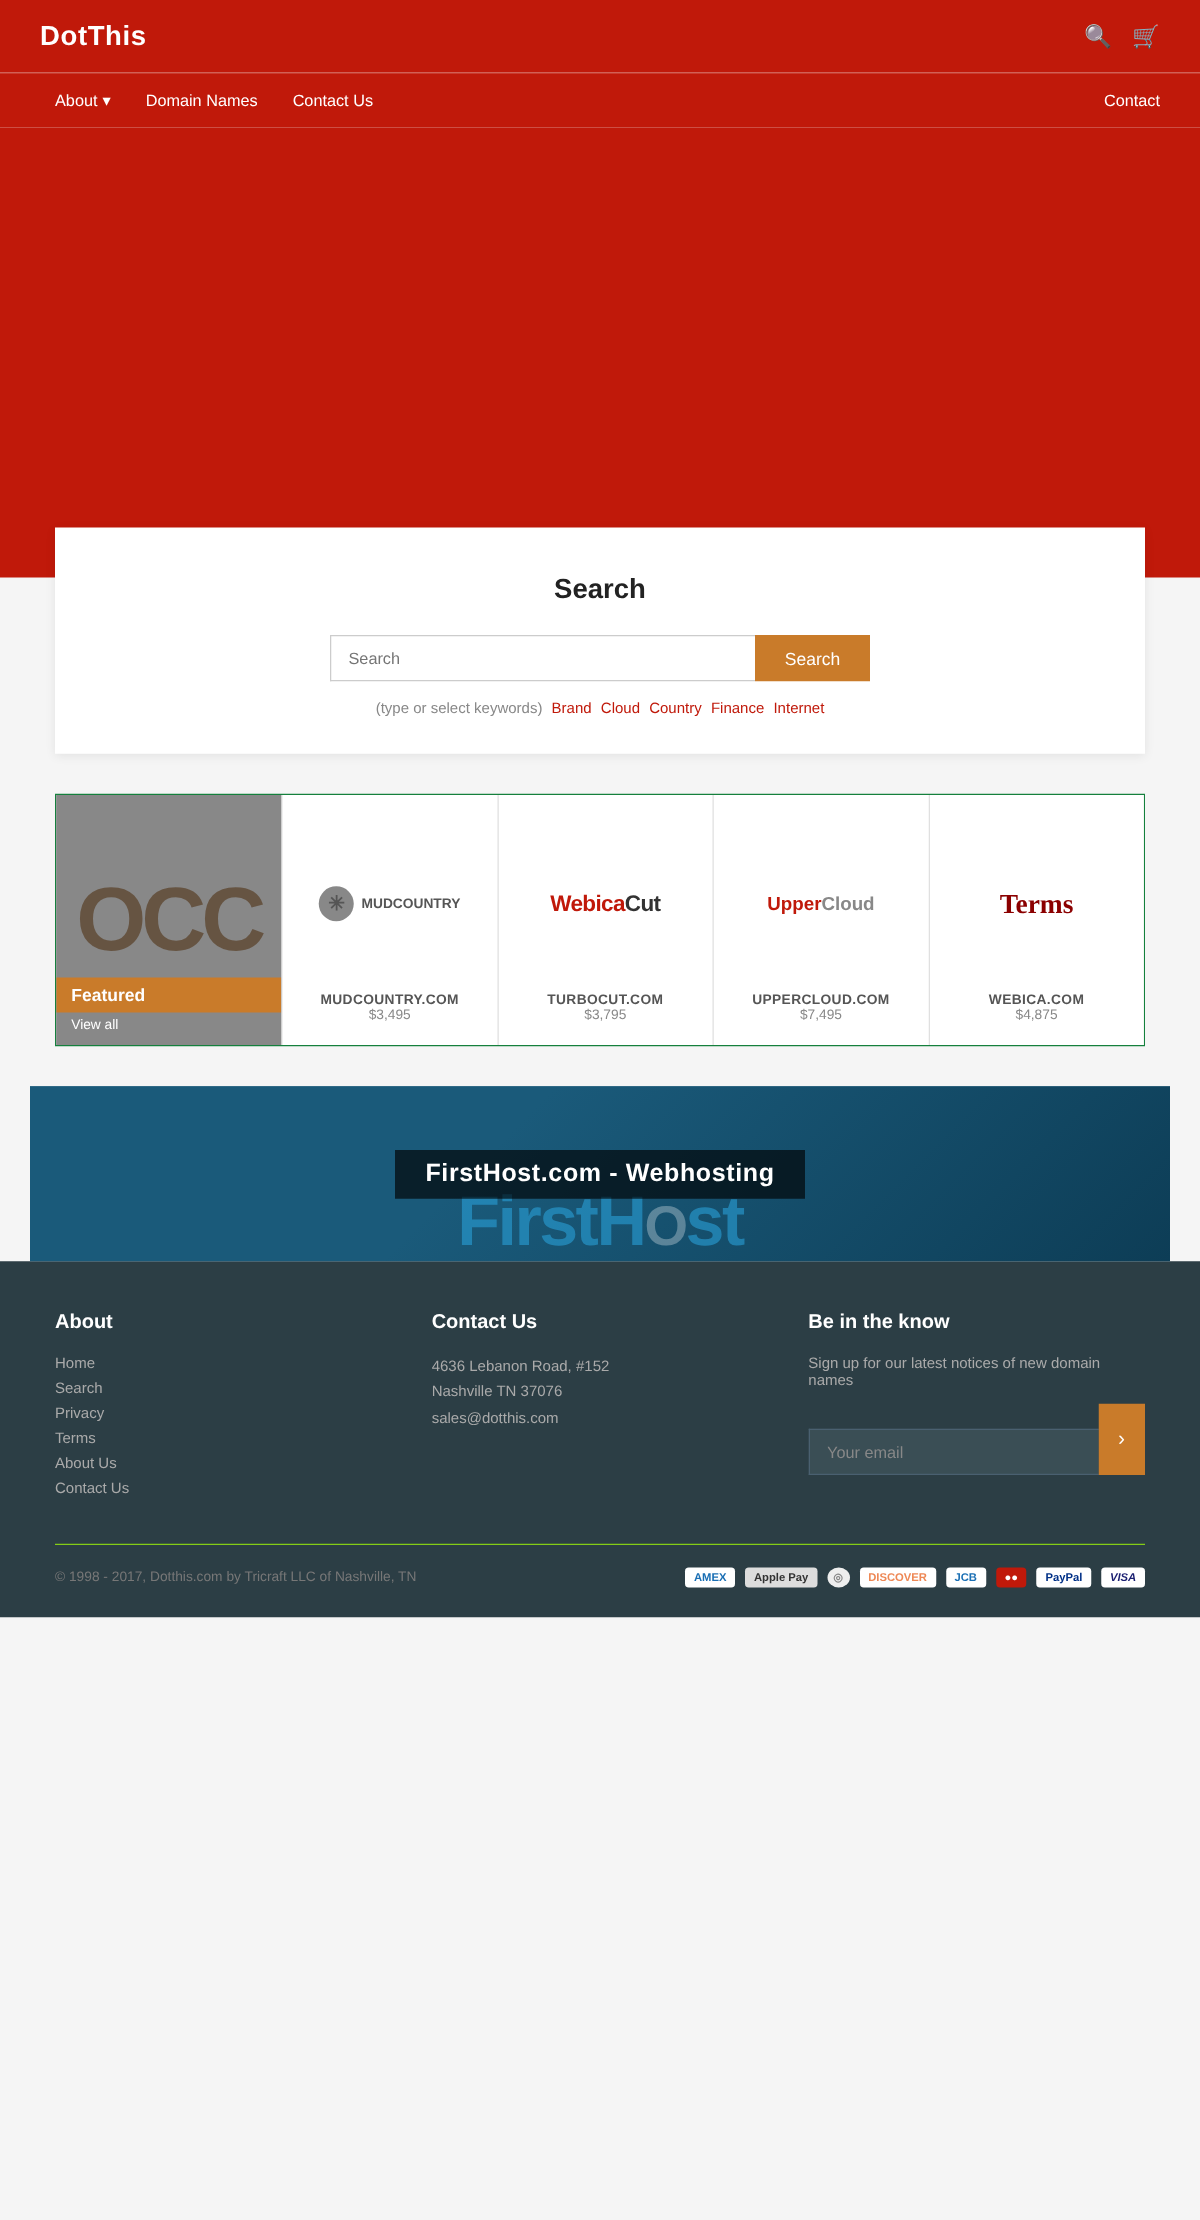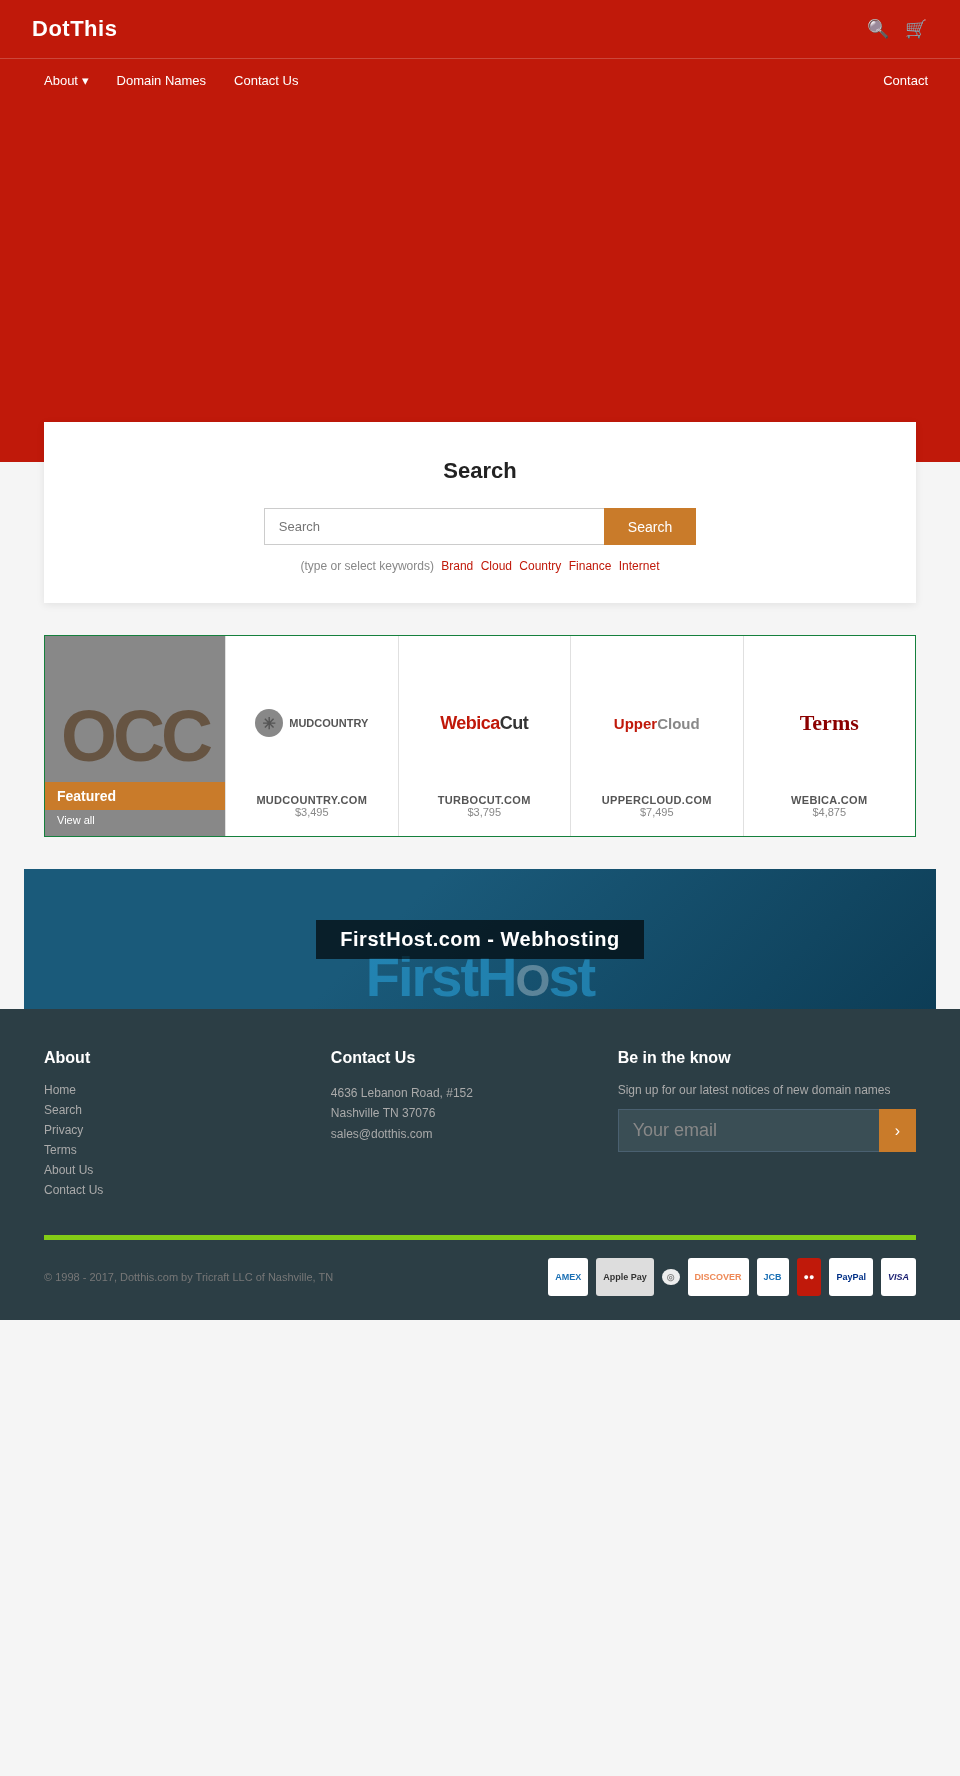--- a/index.html
+++ b/index.html
@@ -316,55 +316,56 @@
     .newsletter-form {
       display: flex;
       gap: 0;
     }
     .newsletter-input {
       flex: 1;
       padding: 10px 14px;
       background: #3a4e55;
       border: 1px solid #4a6070;
       color: #fff;
-      font-size: 18px;
+      font-size: 13px;
       outline: none;
       border-right: none;
+      margin-top: 20px;
     }
     .newsletter-input::placeholder { color: #888; }
     .newsletter-btn {
       background: #c97b2a;
       border: none;
       color: #fff;
       padding: 10px 16px;
       font-size: 16px;
       cursor: pointer;
     }
     .footer-bottom {
-      border-top: 5px solid #84cc16;
+      border-top: 1px solid #84cc16;
       padding-top: 18px;
       display: flex;
       align-items: center;
       justify-content: space-between;
       flex-wrap: wrap;
       gap: 12px;
     }
     .footer-copy {
       font-size: 11px;
       color: #777;
     }
     .payment-icons {
       display: flex;
       gap: 8px;
       align-items: center;
     }
     .pay-icon {
       background: #fff;
       border-radius: 3px;
-      padding: 14px 7px;
+      padding: 3px 7px;
       font-size: 9px;
       font-weight: bold;
       color: #333;
     }
     .pay-icon.amex { color: #1a6fb4; }
     .pay-icon.apple { color: #333; background: #ddd; }
     .pay-icon.diners { color: #888; background: #eee; border-radius: 50%; padding: 3px 5px; }
     .pay-icon.discover { color: #e85; background: #fff; }
     .pay-icon.jcb { color: #1a6fb4; }
     .pay-icon.master { background: #c0190a; color: #fff; }

